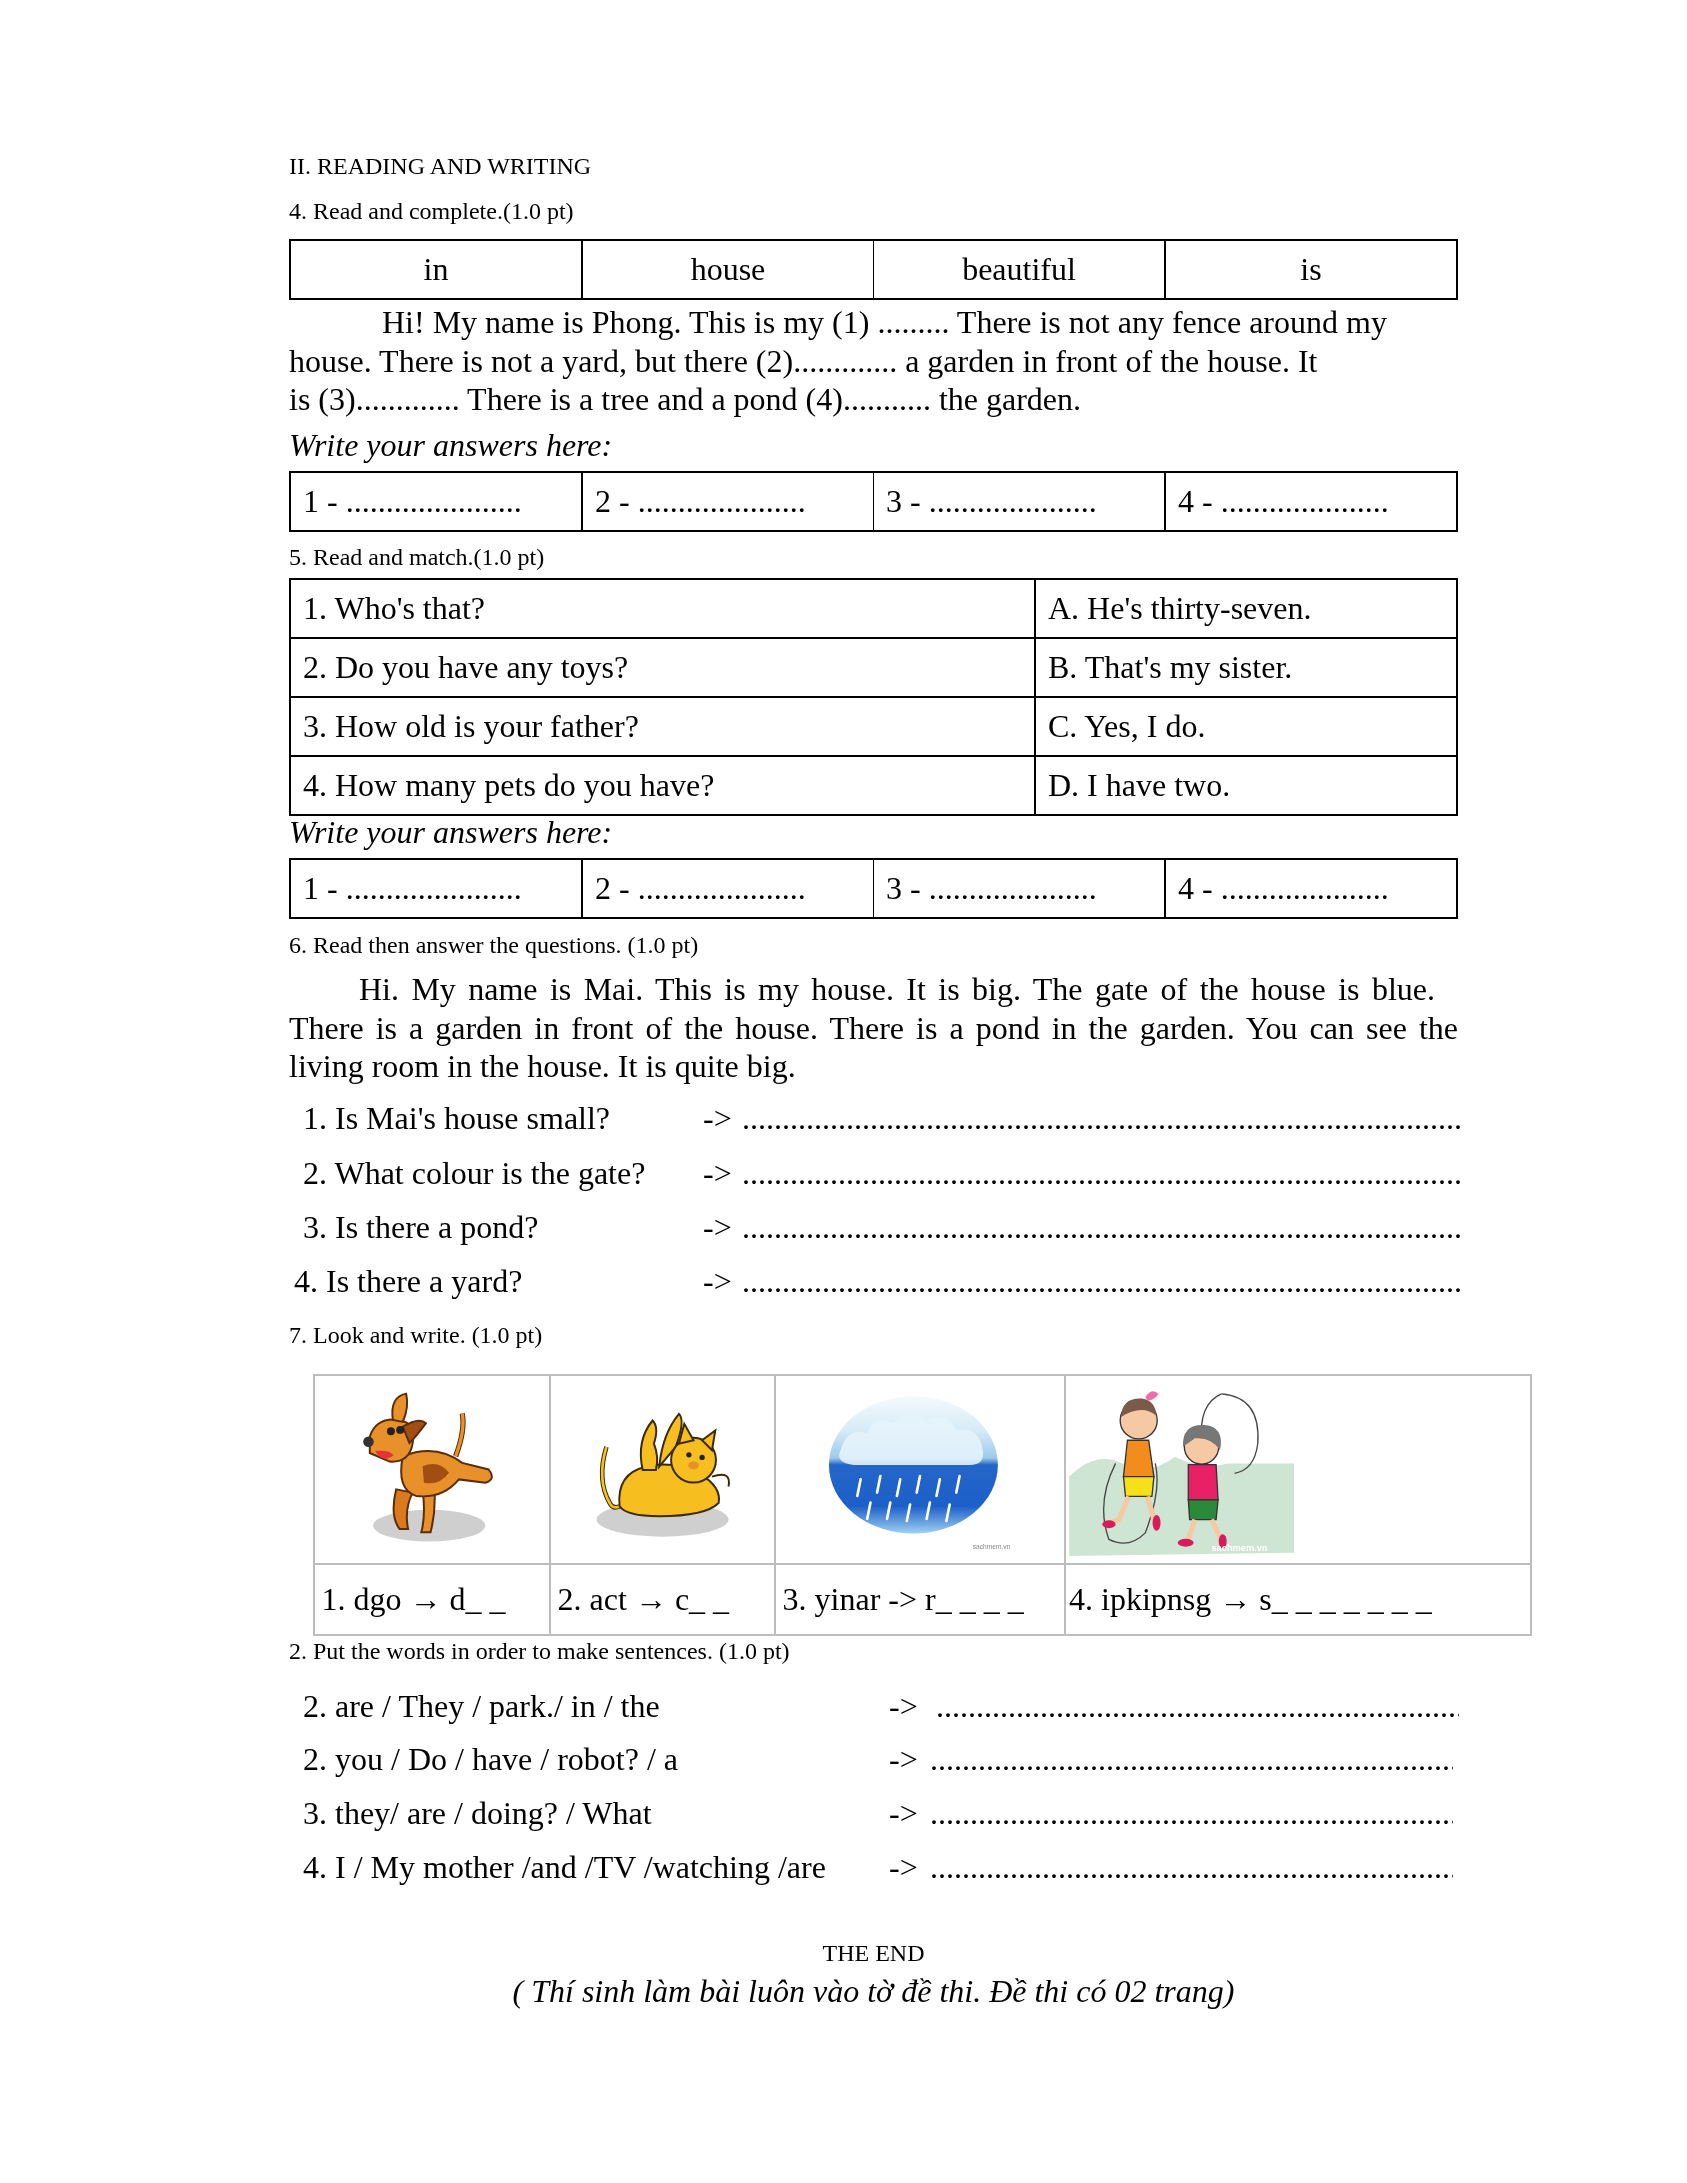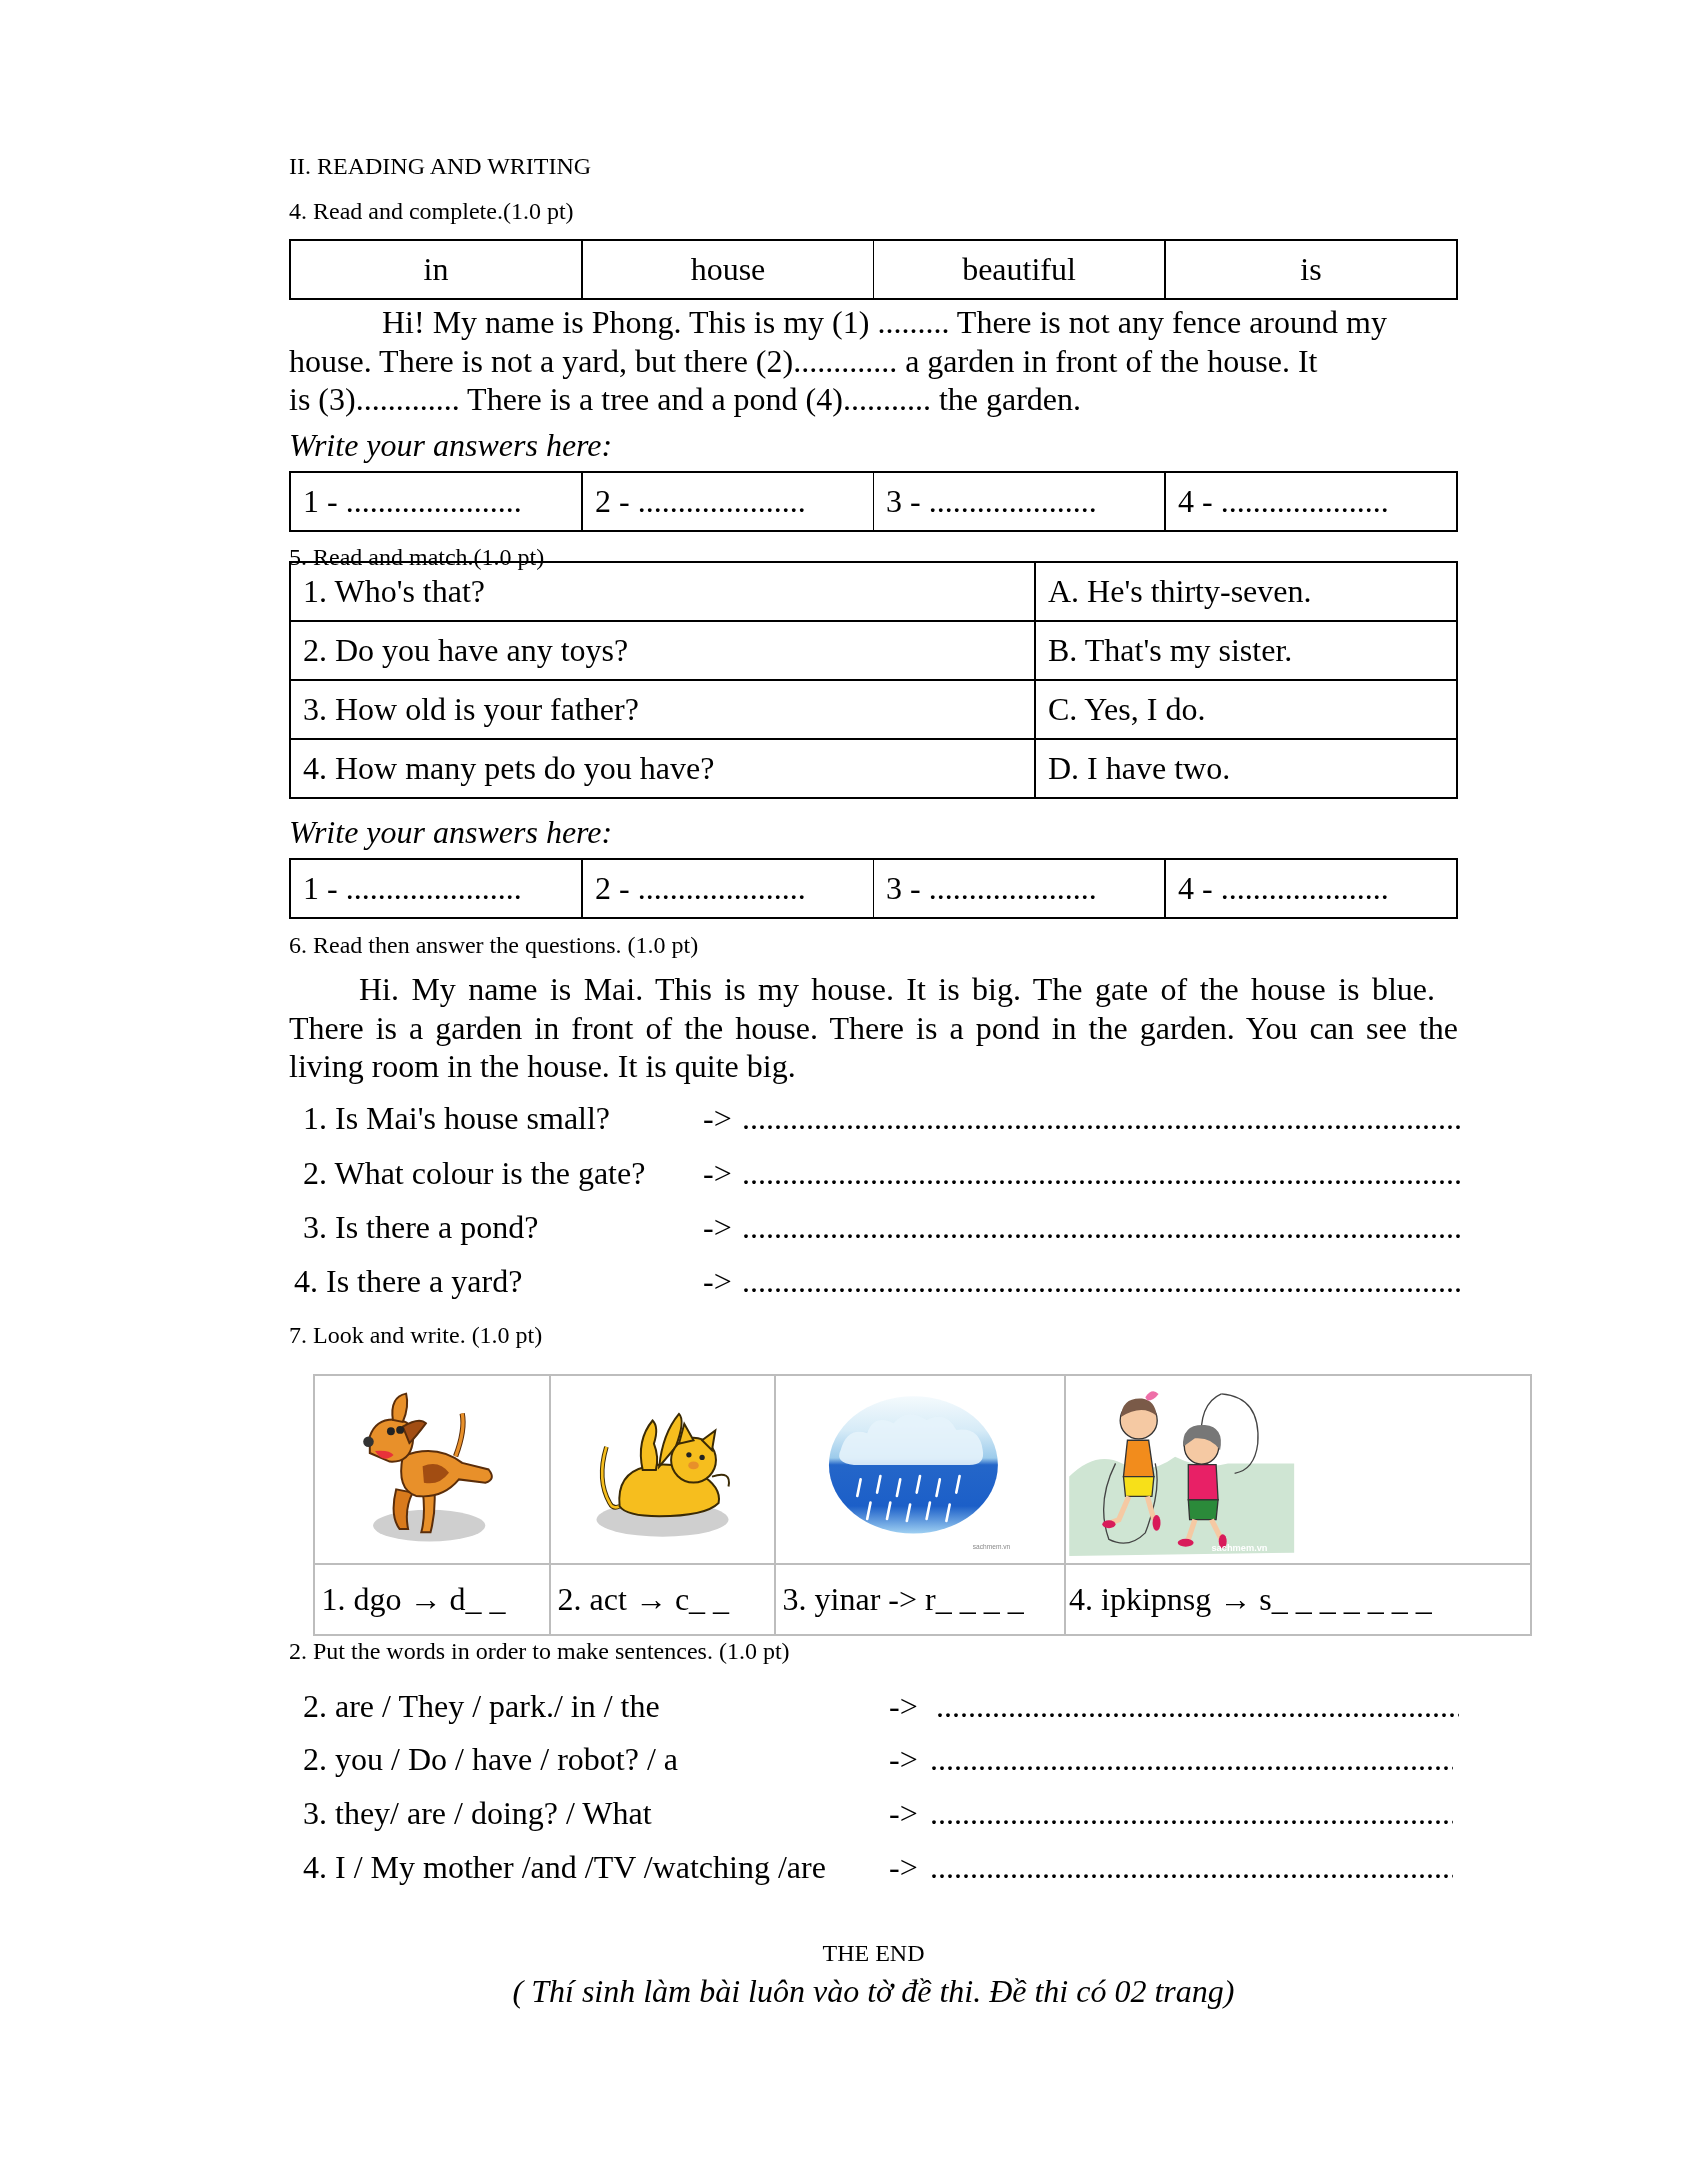--- a/index.html
+++ b/index.html
@@ -45,21 +45,21 @@
       <tr>
     <td style="width:25%">1 - ......................</td>
     <td class="mid" style="width:25%">2 - .....................</td>
     <td class="mid" style="width:25%">3 - .....................</td>
     <td style="width:25%">4 - .....................</td>
   </tr>
 </tbody>
   </table>
 
 <div class="abs h" style="left:289px; top:539px;">5. Read and match.(1.0 pt)</div>
-<table class="grid" style="left:289px; top:561px; width:1169px; height:220px;border-radius:18px;">
+<table class="grid" style="left:289px; top:578px; width:1169px; height:220px;border-radius:18px;">
   <tbody>
       <tr>
     <td style="width:719px">1. Who's that?</td>
     <td>A. He's thirty-seven.</td>
   </tr>
   <tr>
     <td>2. Do you have any toys?</td>
     <td>B. That's my sister.</td>
   </tr>
   <tr>

